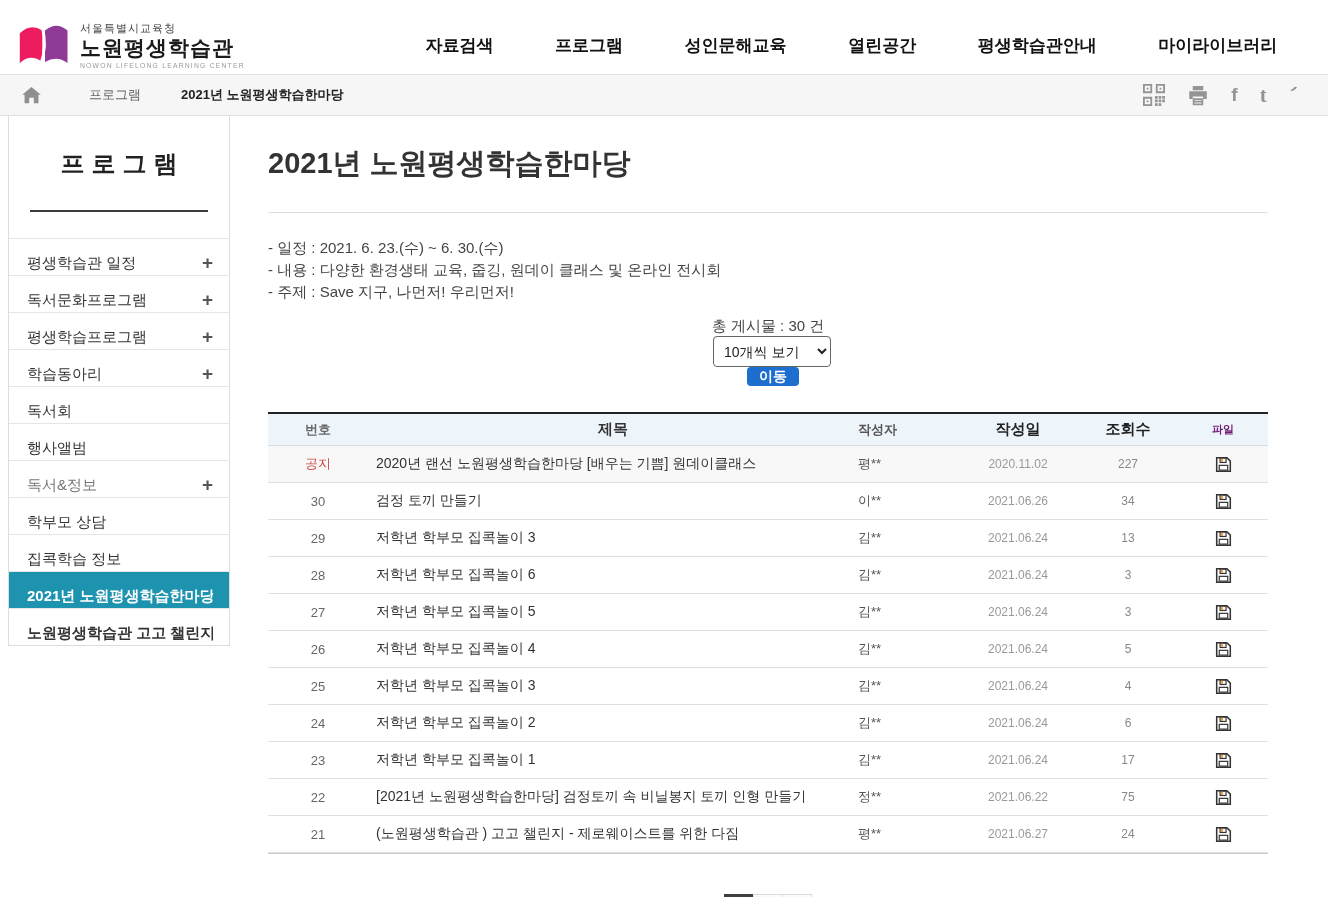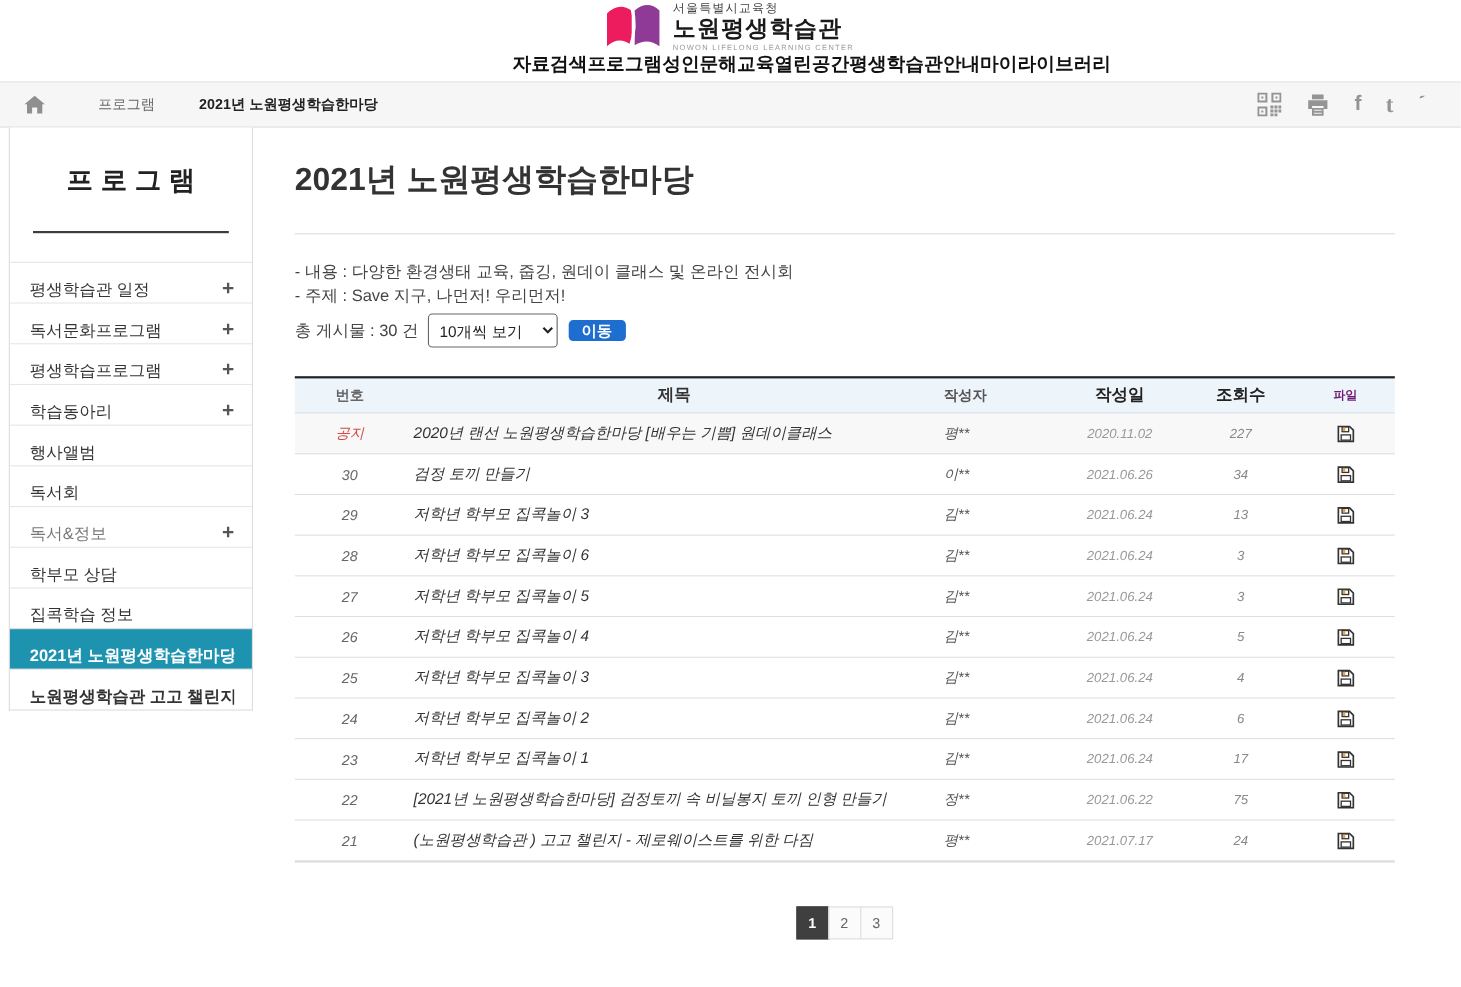--- a/index.html
+++ b/index.html
@@ -2,21 +2,21 @@
 <html><head>
 <meta charset="utf-8">
 <style>
   * { margin:0; padding:0; box-sizing:border-box; }
   body {
     width:1328px; min-height:897px; background:#fff;
     font-family:"Liberation Sans","DejaVu Sans",sans-serif; color:#333;
   }
 
   
-  .site-header { height:74px; display:flex; align-items:center; padding:0 20px 0 18px; background:#fff;flex-direction:column; }
+  .site-header { height:74px; display:flex; align-items:center; padding:16px 20px 0 18px; background:#fff; }
   .logo { display:flex; align-items:center; gap:8px; cursor:pointer; }
   .logo-text .org { font-size:11px; color:#444; letter-spacing:1px; }
   .logo-text .name { font-size:21px; font-weight:800; color:#1a1a1a; letter-spacing:1px; line-height:1.15; }
   .logo-text .eng { font-size:6.8px; color:#999; letter-spacing:1.2px; margin-top:1px; }
   .main-nav { flex:1; display:flex; justify-content:space-around; margin-left:150px; }
   .main-nav .nav-item { font-size:17px; font-weight:700; color:#111; cursor:pointer; white-space:nowrap; }
 
   
   .crumb-bar {
     height:42px; background:#f6f6f6; border-top:1px solid #e3e3e3; border-bottom:1px solid #e0e0e0;
@@ -47,41 +47,41 @@
   .side-menu .sidebar-item .plus { color:#555; font-size:19px; font-weight:700; }
   .side-menu .sidebar-item.dim { color:#777; }
   .side-menu .sidebar-item.bold { font-weight:700; }
   .side-menu .sidebar-item.active { background:#1e93af; color:#fff; font-weight:700; }
 
   
   .main-col { width:1000px; margin-left:38px; padding-top:28px; }
   .page-title { font-size:29px; font-weight:700; color:#333; }
   .title-rule { border:none; border-top:1px solid #ddd; margin:28px 0 24px; }
   .info-lines { font-size:15px; color:#444; line-height:22px; }
-  .list-controls { margin-top:4px; display:flex; align-items:center; }
+  .list-controls { margin-top:14px; display:flex; align-items:center;flex-direction:column; }
   .total-label { font-size:15px; color:#444; }
   .per-page {
     margin-left:8px; height:31px; width:118px; font-size:14px; color:#222;
     border:1px solid #666; border-radius:4px; padding:0 6px; background:#fff;
     font-family:"Liberation Sans","DejaVu Sans",sans-serif;
   }
   .go-btn {
     margin-left:10px; height:19px; width:52px; background:#1e6ecf; color:#fff; border:none;
     border-radius:4px; font-size:14px; font-weight:700; cursor:pointer;
     font-family:"Liberation Sans","DejaVu Sans",sans-serif;
   }
 
   
   .board-table { margin-top:26px; width:1000px; border-bottom:1px solid #ccc; }
   .t-head {
     display:flex; align-items:center; height:34px; background:#edf4fa;
     border-top:2px solid #222; border-bottom:1px solid #d6dde4;
     font-size:15px; font-weight:700; color:#222;
   }
-  .t-row { display:flex; align-items:center; height:37px; border-bottom:1px solid #e0e0e0; font-size:14px;font-style:italic; }
+  .t-row { display:flex; align-items:center; height:37px; border-bottom:1px solid #e0e0e0; font-size:14px; }
   .t-row.notice { background:#f8f8f8; }
   .c-no { width:100px; text-align:center; color:#666; font-size:13px; }
   .t-row.notice .c-no { color:#cf4a45; }
   .c-title { flex:1; text-align:left; padding-left:8px; color:#333; white-space:nowrap; overflow:hidden; }
   .t-head .c-title { text-align:center; padding-left:0; }
   .t-row .c-title { cursor:pointer; }
   .c-writer { width:100px; text-align:left; color:#555; font-size:13px; }
   .c-date { width:120px; text-align:center; color:#999; font-size:12px; }
   .c-views { width:100px; text-align:center; color:#888; font-size:12px; }
   .c-file { width:90px; display:flex; justify-content:center; }
@@ -171,24 +171,24 @@
         </div>
         <div class="sidebar-item">
           <span class="label">평생학습프로그램</span>
           <span class="plus">+</span>
         </div>
         <div class="sidebar-item">
           <span class="label">학습동아리</span>
           <span class="plus">+</span>
         </div>
         <div class="sidebar-item">
+          <span class="label">독서회</span>
+        </div>
+        <div class="sidebar-item">
           <span class="label">행사앨범</span>
-        </div>
-        <div class="sidebar-item">
-          <span class="label">독서회</span>
         </div>
         <div class="sidebar-item dim">
           <span class="label">독서&amp;정보</span>
           <span class="plus">+</span>
         </div>
         <div class="sidebar-item">
           <span class="label">학부모 상담</span>
         </div>
         <div class="sidebar-item">
           <span class="label">집콕학습 정보</span>
@@ -200,20 +200,21 @@
           <span class="label">노원평생학습관 고고 챌린지</span>
         </div>
       </div>
   </aside>
 
   <main class="main-col">
     <h1 class="page-title">2021년 노원평생학습한마당</h1>
     <hr class="title-rule">
 
     <div class="info-lines">
+      <div>- 일정 : 2021. 6. 23.(수) ~ 6. 30.(수)</div>
       <div>- 내용 : 다양한 환경생태 교육, 줍깅, 원데이 클래스 및 온라인 전시회</div>
       <div>- 주제 : Save 지구, 나먼저! 우리먼저!</div>
     </div>
 
     <div class="list-controls">
       <span class="total-label">총 게시물 : 30 건</span>
       <select class="per-page"><option>10개씩 보기</option></select>
       <button class="go-btn">이동</button>
     </div>
 
@@ -394,21 +395,21 @@
       <rect x="7" y="3.2" width="2.4" height="3.8" fill="#e8a33d"></rect>
       <rect x="5" y="11" width="10" height="5.6" fill="#fff" stroke="#333" stroke-width="1.4"></rect>
     </svg>
   </span>
 </div>
           </div>
           <div class="t-row">
             <div class="c-no">21</div>
             <div class="c-title">(노원평생학습관 ) 고고 챌린지 - 제로웨이스트를 위한 다짐</div>
             <div class="c-writer">평**</div>
-            <div class="c-date">2021.07.17</div>
+            <div class="c-date">2021.06.27</div>
             <div class="c-views">24</div>
             <div class="c-file">
   <span class="file-btn">
     <svg width="17" height="17" viewBox="0 0 20 20">
       <path d="M2 2 H14 L18 6 V18 H2 Z" fill="#fff" stroke="#333" stroke-width="1.8"></path>
       <rect x="6" y="2.6" width="7" height="5" fill="#fff" stroke="#333" stroke-width="1.4"></rect>
       <rect x="7" y="3.2" width="2.4" height="3.8" fill="#e8a33d"></rect>
       <rect x="5" y="11" width="10" height="5.6" fill="#fff" stroke="#333" stroke-width="1.4"></rect>
     </svg>
   </span>

